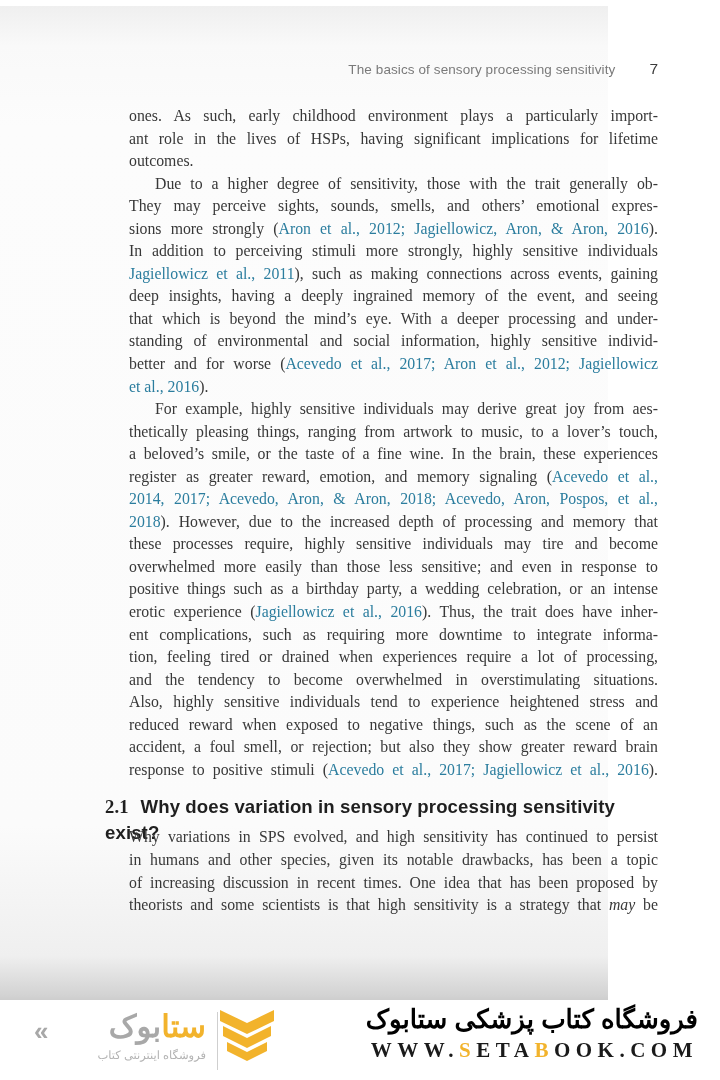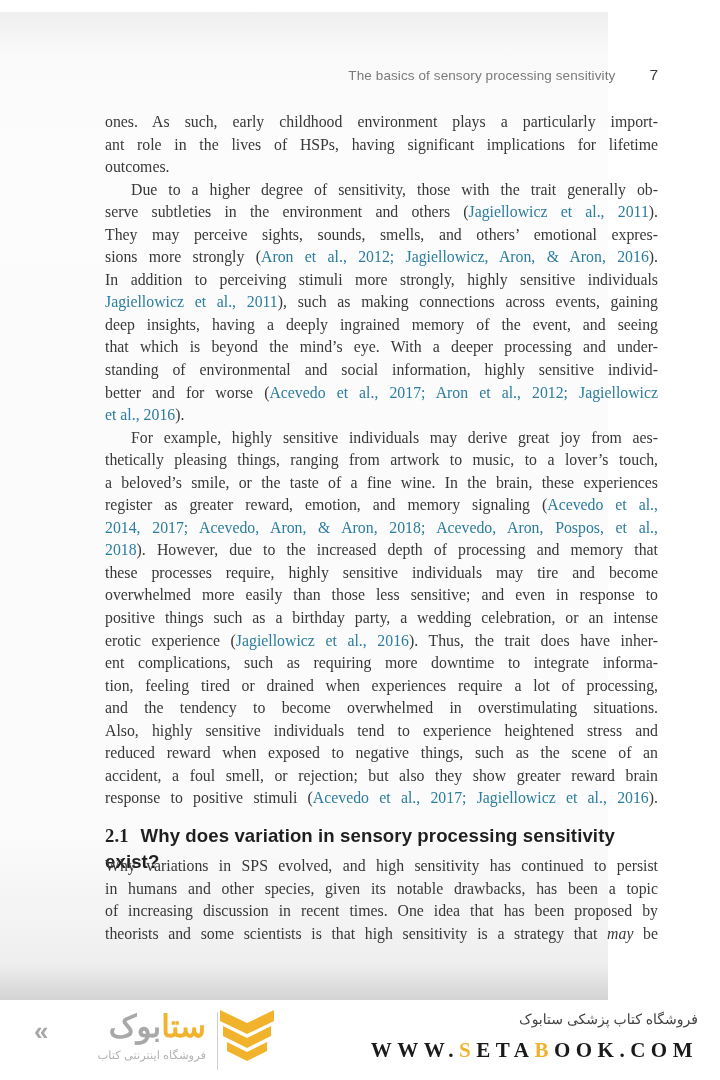--- a/index.html
+++ b/index.html
@@ -1,33 +1,33 @@
 <!DOCTYPE html>
 <html><head>
 <meta charset="utf-8">
 <style>
   html,body{margin:0;padding:0;}
   body{width:720px;height:1080px;position:relative;background:#ffffff;
        font-family:"Liberation Sans",sans-serif;overflow:hidden;}
 
   
-  .page{position:absolute;left:0;top:12px;width:608px;height:1000px;
+  .page{position:absolute;left:0;top:6px;width:608px;height:1000px;
         background:linear-gradient(180deg,#efefef 0%,#f9f9f9 4%,#fcfcfc 12%,
                    #fbfbfb 82%,#efefef 95%,#d2d2d2 99%,#c6c6c6 100%);}
 
   .running-header{position:absolute;left:105px;top:54px;width:553px;
         display:flex;justify-content:flex-end;align-items:baseline;}
   .running-header .rh-title{font-size:13.5px;color:#7a7a7a;letter-spacing:.1px;}
   .running-header .rh-pagenum{font-size:15.5px;color:#3c3c3c;margin-left:34px;}
 
   .body-text{position:absolute;left:105px;top:99px;width:553px;
         font-family:"Liberation Serif","DejaVu Serif",serif;
         font-size:15.8px;color:#383838;}
   .line{height:22.55px;line-height:22.55px;white-space:normal;
-        text-align:justify;text-align-last:justify;overflow:hidden;}
+        text-align:justify;text-align-last:justify;overflow:hidden;margin-left:24px;}
   .line.no-just{text-align:right;text-align-last:left;}
   .line.indent{text-indent:26px;}
   .line .link{color:#2b7d9e;}
   .line .it{font-style:italic;}
 
   .sec-heading{margin:13px 0 6px 0;height:26px;line-height:26px;
         font-family:"Liberation Sans",sans-serif;font-weight:bold;
         font-size:18.6px;color:#1f1f1f;letter-spacing:.1px;
         text-align:left;text-align-last:left;}
   .sec-heading .sec-num{margin-right:12px;font-family:Liberation Serif, serif;}
@@ -41,41 +41,40 @@
   .logo-word .lw-y{color:#f2b32c;}
   .logo-word .lw-g{color:#a8a8a8;}
   .logo-guillemet{position:absolute;left:0;top:8px;color:#a8a8a8;
         font-size:26px;font-weight:bold;}
   .logo-tagline{position:absolute;right:68px;top:40px;direction:rtl;
         font-size:11.5px;color:#b3b3b3;white-space:nowrap;}
   .logo-divider{position:absolute;right:56px;top:4px;width:1.5px;height:58px;background:#cfcfcf;}
   .logo-emblem{position:absolute;right:0;top:2px;width:54px;height:62px;}
 
   .store-block{position:absolute;right:22px;top:6px;text-align:right;direction:rtl;}
-  .store-line{font-size:14px;font-weight:normal;color:#404040;line-height:26px;}
+  .store-line{font-size:26px;font-weight:bold;color:#000000;line-height:26px;}
   .store-url{direction:ltr;margin-top:4px;font-size:21px;font-weight:bold;
         letter-spacing:5.5px;color:#1a1a1a;line-height:28px;white-space:nowrap;font-family:Liberation Serif, serif;}
   .store-url .u-accent{color:#f2b32c;}
 </style>
 </head>
 <body>
 
 <div class="page">
 
   <div class="running-header">
     <span class="rh-title">The basics of sensory processing sensitivity</span>
     <span class="rh-pagenum">7</span>
   </div>
 
   <div class="body-text" id="body-text">
       <div class="line">ones. As such, early childhood environment plays a particularly import-</div>
       <div class="line">ant role in the lives of HSPs, having significant implications for lifetime</div>
       <div class="line no-just">outcomes.</div>
       <div class="line indent">Due to a higher degree of sensitivity, those with the trait generally ob-</div>
-      <div class="line">serve subtleties in the environment and others (<span class="link">Jagiellowicz et al., 2011</span>).</div>
       <div class="line">They may perceive sights, sounds, smells, and others’ emotional expres-</div>
       <div class="line">sions more strongly (<span class="link">Aron et al., 2012; Jagiellowicz, Aron, &amp; Aron, 2016</span>).</div>
       <div class="line">In addition to perceiving stimuli more strongly, highly sensitive individuals</div>
       <div class="line"><span class="link">Jagiellowicz et al., 2011</span>), such as making connections across events, gaining</div>
       <div class="line">deep insights, having a deeply ingrained memory of the event, and seeing</div>
       <div class="line">that which is beyond the mind’s eye. With a deeper processing and under-</div>
       <div class="line">standing of environmental and social information, highly sensitive individ-</div>
       <div class="line">better and for worse (<span class="link">Acevedo et al., 2017; Aron et al., 2012; Jagiellowicz</span></div>
       <div class="line no-just"><span class="link">et al., 2016</span>).</div>
       <div class="line indent">For example, highly sensitive individuals may derive great joy from aes-</div>

